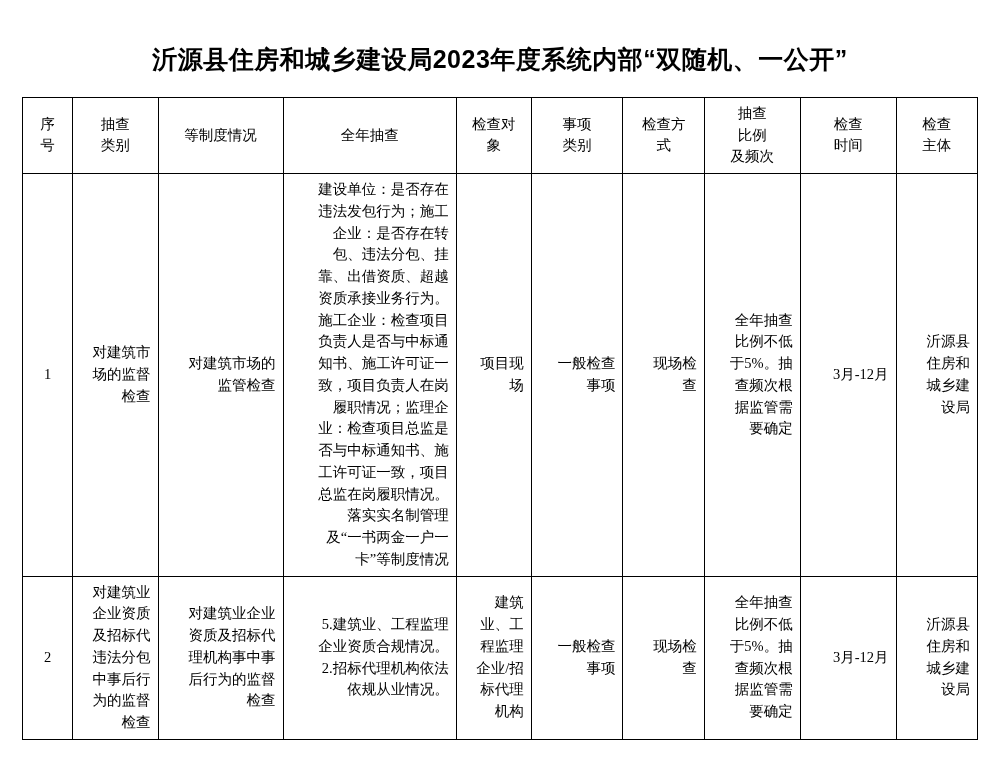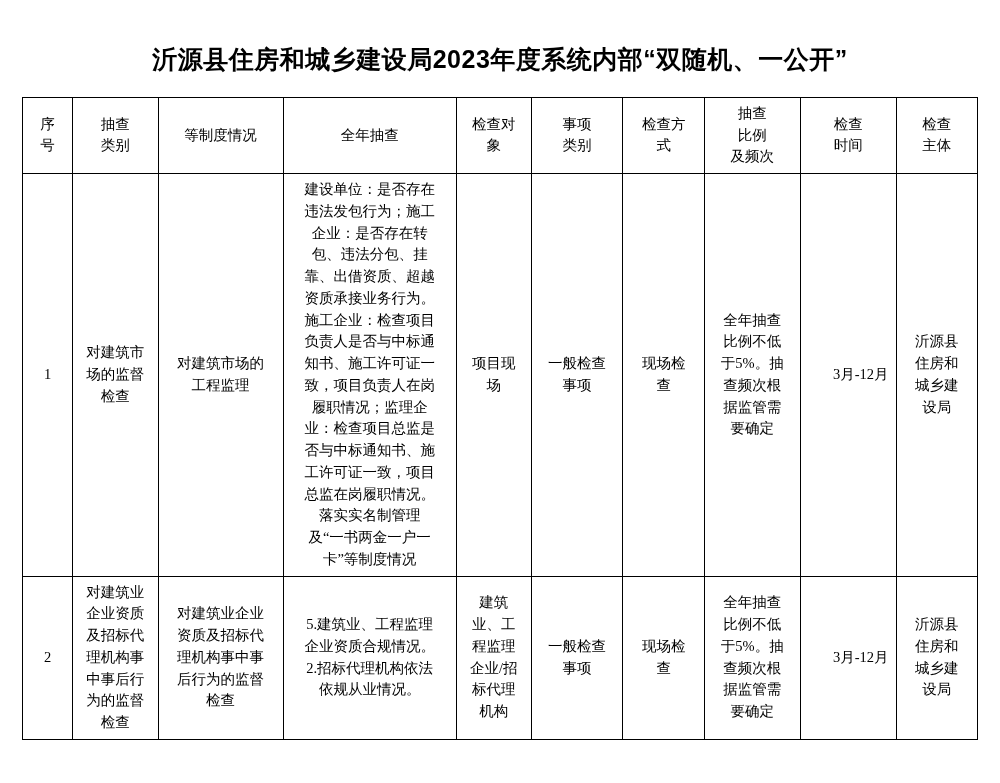--- a/index.html
+++ b/index.html
@@ -58,21 +58,21 @@
   .c-item    { width: 120px; }
   .c-content { width: 166px; }
   .c-object  { width: 72px; }
   .c-type    { width: 88px; }
   .c-method  { width: 78px; }
   .c-ratio   { width: 92px; }
   .c-time    { width: 92px; }
   .c-subject { width: 78px; }
 
   td.seq { text-align: center; font-size: 13px; }
-  td.body-cell { text-align: center; }
+  td.body-cell { text-align: right; }
   td.center-cell { text-align: right; }
   .cell-text { display: block; white-space: pre-line; }
   .hdr-text { display: block; white-space: pre-line; }
 </style>
 </head>
 <body>
 
 <div class="page">
 
   <div class="doc-title">
@@ -140,21 +140,21 @@
         <td class="seq">
             <span class="cell-text">1</span>
           </td>
         <td class="body-cell">
             <span class="cell-text">对建筑市
 场的监督
 检查</span>
           </td>
         <td class="body-cell">
             <span class="cell-text">对建筑市场的
-工程监理</span>
+监管检查</span>
           </td>
         <td class="body-cell">
             <span class="cell-text">建设单位：是否存在
 违法发包行为；施工
 企业：是否存在转
 包、违法分包、挂
 靠、出借资质、超越
 资质承接业务行为。
 施工企业：检查项目
 负责人是否与中标通
@@ -200,21 +200,21 @@
           </td>
       </tr>
       <tr>
         <td class="seq">
             <span class="cell-text">2</span>
           </td>
         <td class="body-cell">
             <span class="cell-text">对建筑业
 企业资质
 及招标代
-理机构事
+违法分包
 中事后行
 为的监督
 检查</span>
           </td>
         <td class="body-cell">
             <span class="cell-text">对建筑业企业
 资质及招标代
 理机构事中事
 后行为的监督
 检查</span>

